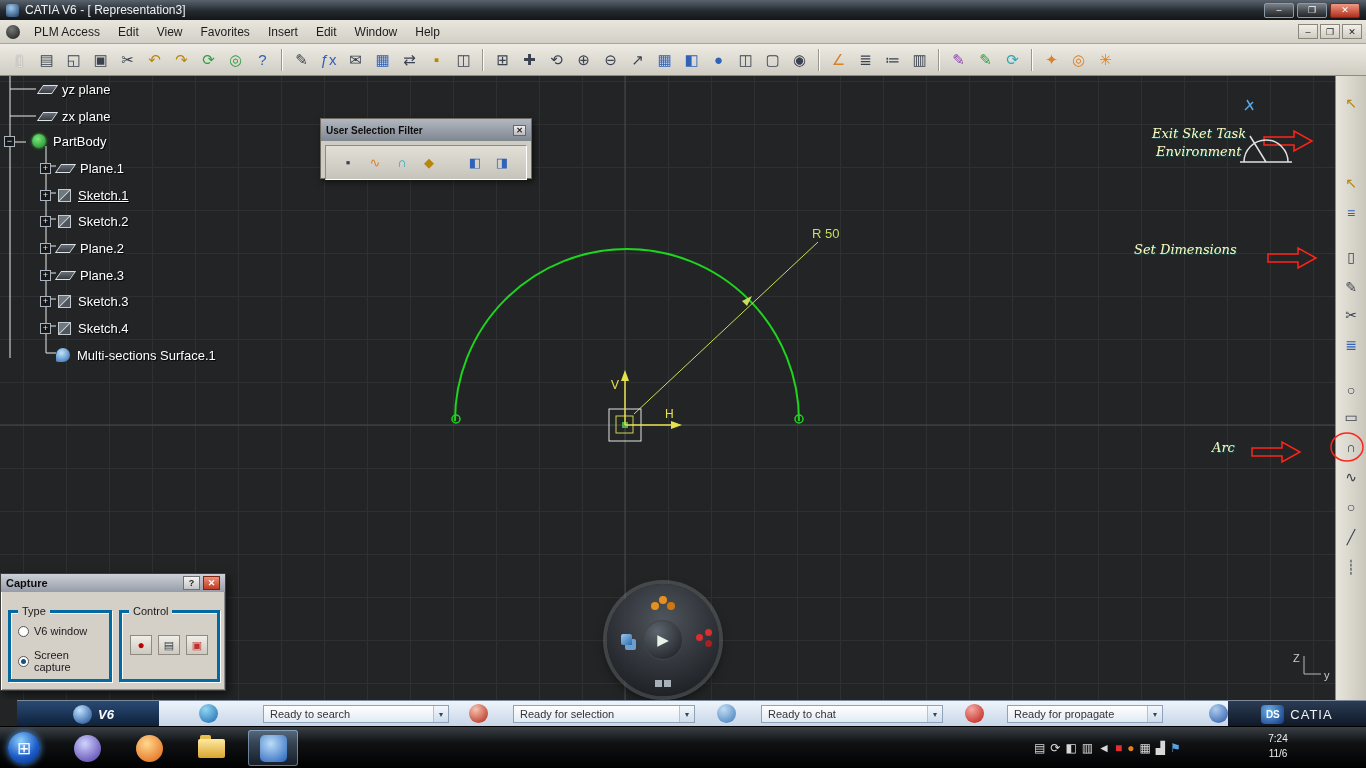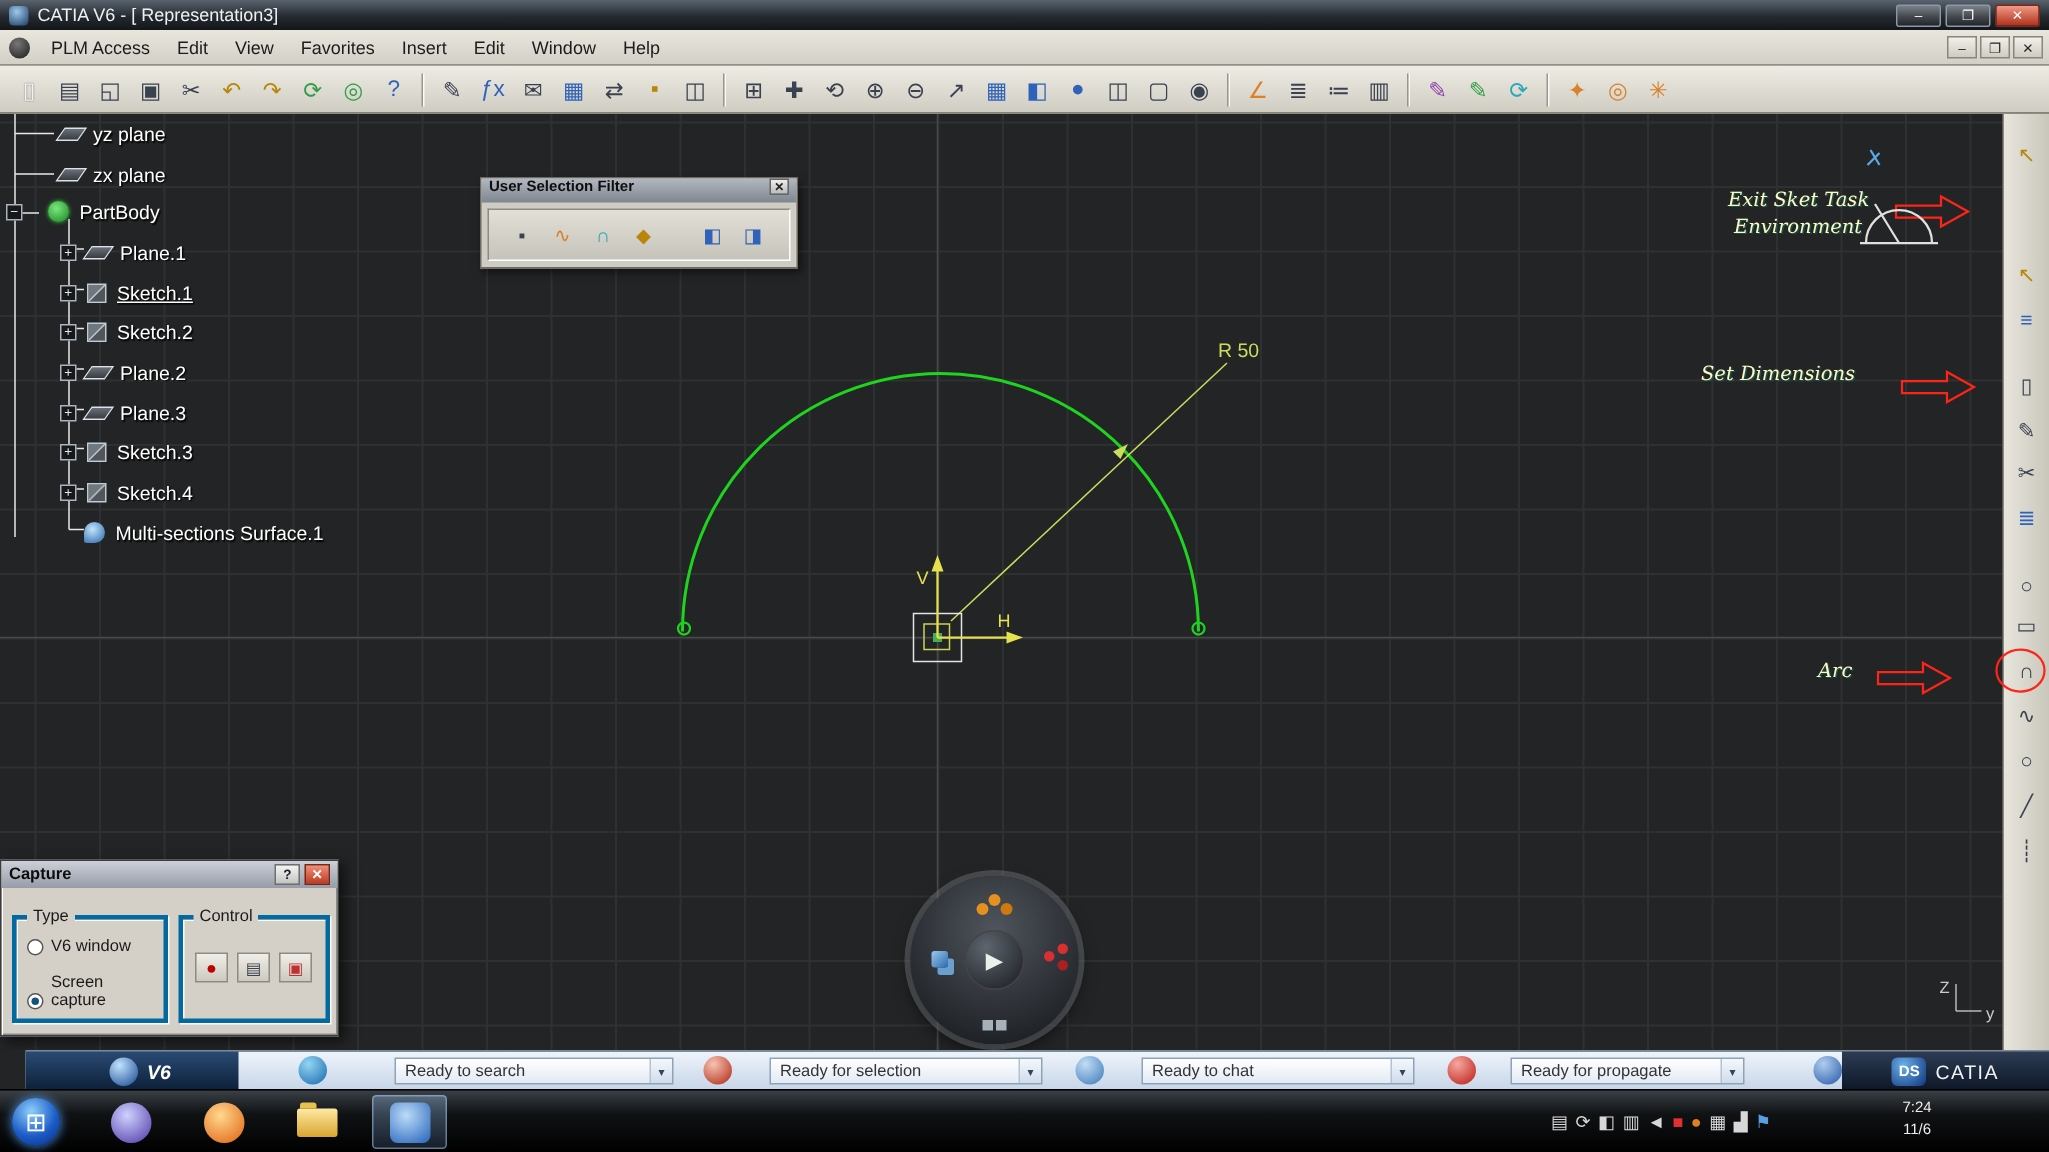--- a/index.html
+++ b/index.html
@@ -43,37 +43,37 @@
 .i-plane{width:15px;height:9px;border:1px solid #dce2e8;transform:skewX(-35deg);background:linear-gradient(#6a7078,#383c42);flex:0 0 auto}
 .i-sketch{width:13px;height:13px;border:1px solid #c2cad2;background:linear-gradient(135deg,#70787f 44%,#c2cad2 50%,#50565c 56%);flex:0 0 auto}
 .i-partbody{width:14px;height:14px;border-radius:50%;background:radial-gradient(circle at 40% 35%,#7ae87a,#168226);box-shadow:0 0 3px #39d039;flex:0 0 auto}
 .i-surface{width:14px;height:14px;border-radius:50% 50% 50% 12%;background:radial-gradient(circle at 40% 35%,#c2e4fa,#2464ac);flex:0 0 auto}
 
 
 .red-note{position:absolute;z-index:11;color:#fef9c3;font-family:"DejaVu Serif",serif;font-style:italic;font-weight:normal;font-size:13px;text-shadow:1px 1px 0 rgba(10,120,100,.55);white-space:nowrap}
 
 
 .usf{position:absolute;left:320px;top:42px;width:212px;height:61px;background:#cfccc4;border:1px solid #6e6a62;box-shadow:2px 3px 6px rgba(0,0,0,.55);z-index:20}
-.usf-title{height:16px;background:linear-gradient(#b2b8c0,#7e8690);display:flex;align-items:flex-start;padding:0 5px;font-size:10px;color:#0e0e0e;font-weight:bold}
+.usf-title{height:16px;background:linear-gradient(#b2b8c0,#7e8690);display:flex;align-items:center;padding:11px 5px;font-size:10px;color:#0e0e0e;font-weight:bold}
 .usf-close{margin-left:auto;width:13px;height:11px;border:1px solid #666;background:linear-gradient(#eee,#bbb);font-size:8px;line-height:9px;text-align:center;color:#222;cursor:pointer}
 .usf-body{margin:4px;height:35px;border:1px solid #8f8b81;border-right-color:#fff;border-bottom-color:#fff;background:linear-gradient(#e2dfd6,#c6c3ba);display:flex;align-items:center;gap:7px;padding:0 12px}
 .usf-i{width:20px;height:20px;display:flex;align-items:center;justify-content:center;font-size:13px;cursor:pointer}
 .usf-gap{width:12px}
 
 
 .dialog{position:absolute;left:0;top:497px;width:226px;height:118px;background:#d4d0c8;border:1px solid #3c3c3c;box-shadow:inset 1px 1px 0 #fff,inset -1px -1px 0 #8a8a8a,3px 3px 8px rgba(0,0,0,.6);z-index:30}
 .dlg-title{height:18px;background:linear-gradient(#ccd0d8,#969ca8);display:flex;align-items:center;padding:0 5px;font-size:11px;font-weight:bold;color:#0c0c0c}
 .dlg-btn{width:17px;height:14px;border:1px solid #707070;background:linear-gradient(#f4f4f4,#c4c4c4);font-size:9px;display:flex;align-items:center;justify-content:center;color:#222;margin-left:3px;cursor:pointer}
 .dlg-btn.close{background:linear-gradient(#ef8f7a,#c03a20);color:#fff;border-color:#7c2514}
 .dlg-title .spacer{flex:1}
 .grp{position:absolute;border:3px solid #0369a1;box-shadow:1px 1px 0 #fff,inset 1px 1px 0 #fff}
 .grp-label{position:absolute;top:-8px;left:7px;background:#d4d0c8;padding:0 4px;font-size:11px;color:#1a1a1a}
 .grp-type{left:7px;top:36px;width:104px;height:72px}
 .grp-control{left:118px;top:36px;width:101px;height:72px}
-.radio-row{display:flex;align-items:flex-end;margin:12px 16px 0 7px;font-size:11px;color:#1a1a1a;cursor:pointer}
+.radio-row{display:flex;align-items:center;margin:12px 16px 0 7px;font-size:11px;color:#1a1a1a;cursor:pointer}
 .radio{width:11px;height:11px;border-radius:50%;border:1px solid #555;background:#fff;margin-right:5px;position:relative;flex:0 0 auto}
 .radio.on::after{content:"";position:absolute;left:2px;top:2px;width:5px;height:5px;border-radius:50%;background:#15527e}
 .ctrl-icons{display:flex;gap:6px;margin:22px 0 0 8px}
 .ctrl-btn{width:22px;height:20px;border:1px solid #8f8b81;background:linear-gradient(#f0eee8,#ccc9c0);display:flex;align-items:center;justify-content:center;font-size:11px;cursor:pointer}
 .ctrl-btn .rec{color:#c00000;font-size:12px}
 
 
 .right-bar{position:absolute;right:0;top:0;width:31px;height:624px;background:linear-gradient(90deg,#e8e5dc,#c9c6bc);border-left:1px solid #8f8b81;z-index:5}
 .rti{position:absolute;left:4px;width:22px;height:22px;display:flex;align-items:center;justify-content:center;font-size:14px;cursor:pointer}
 

